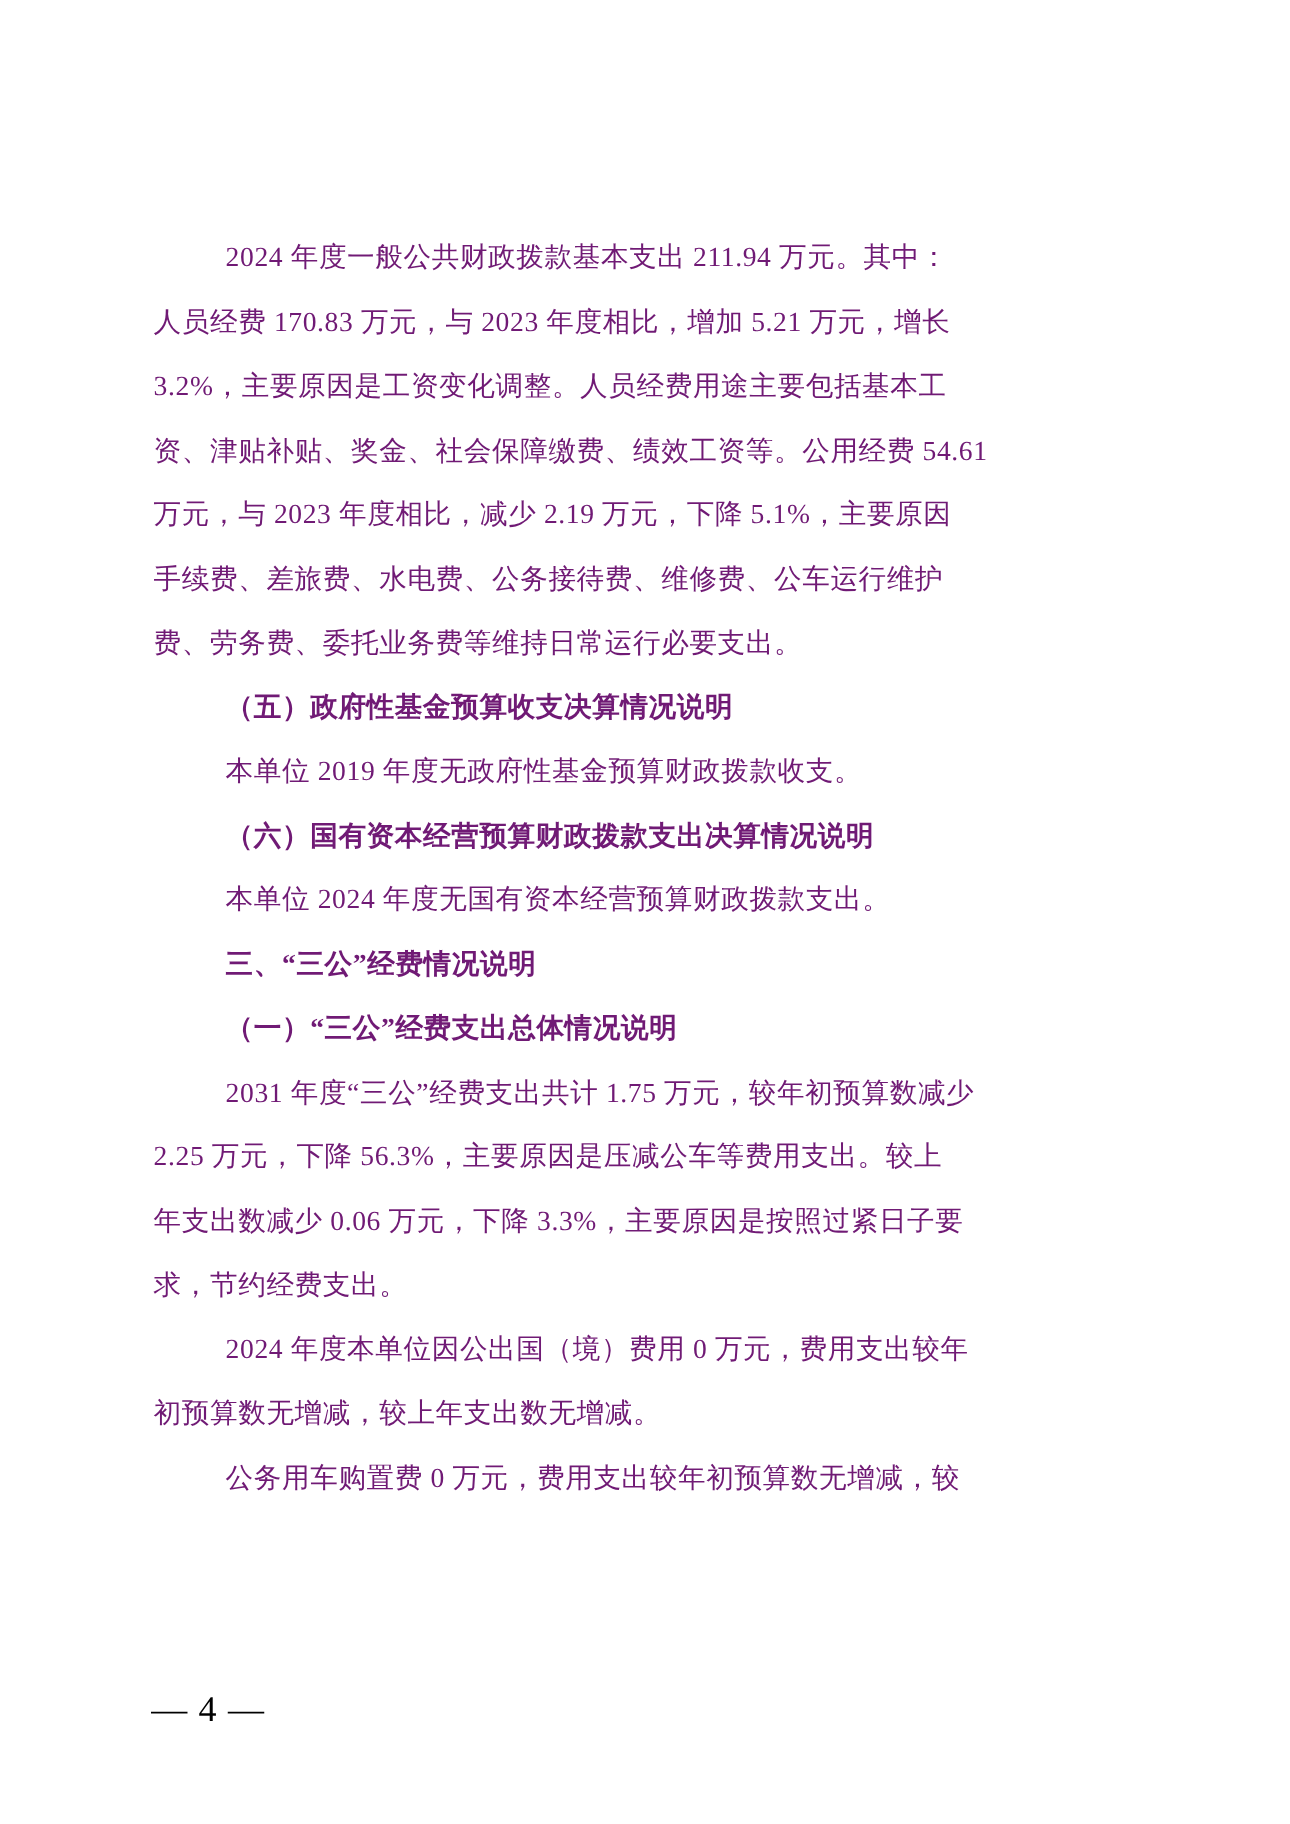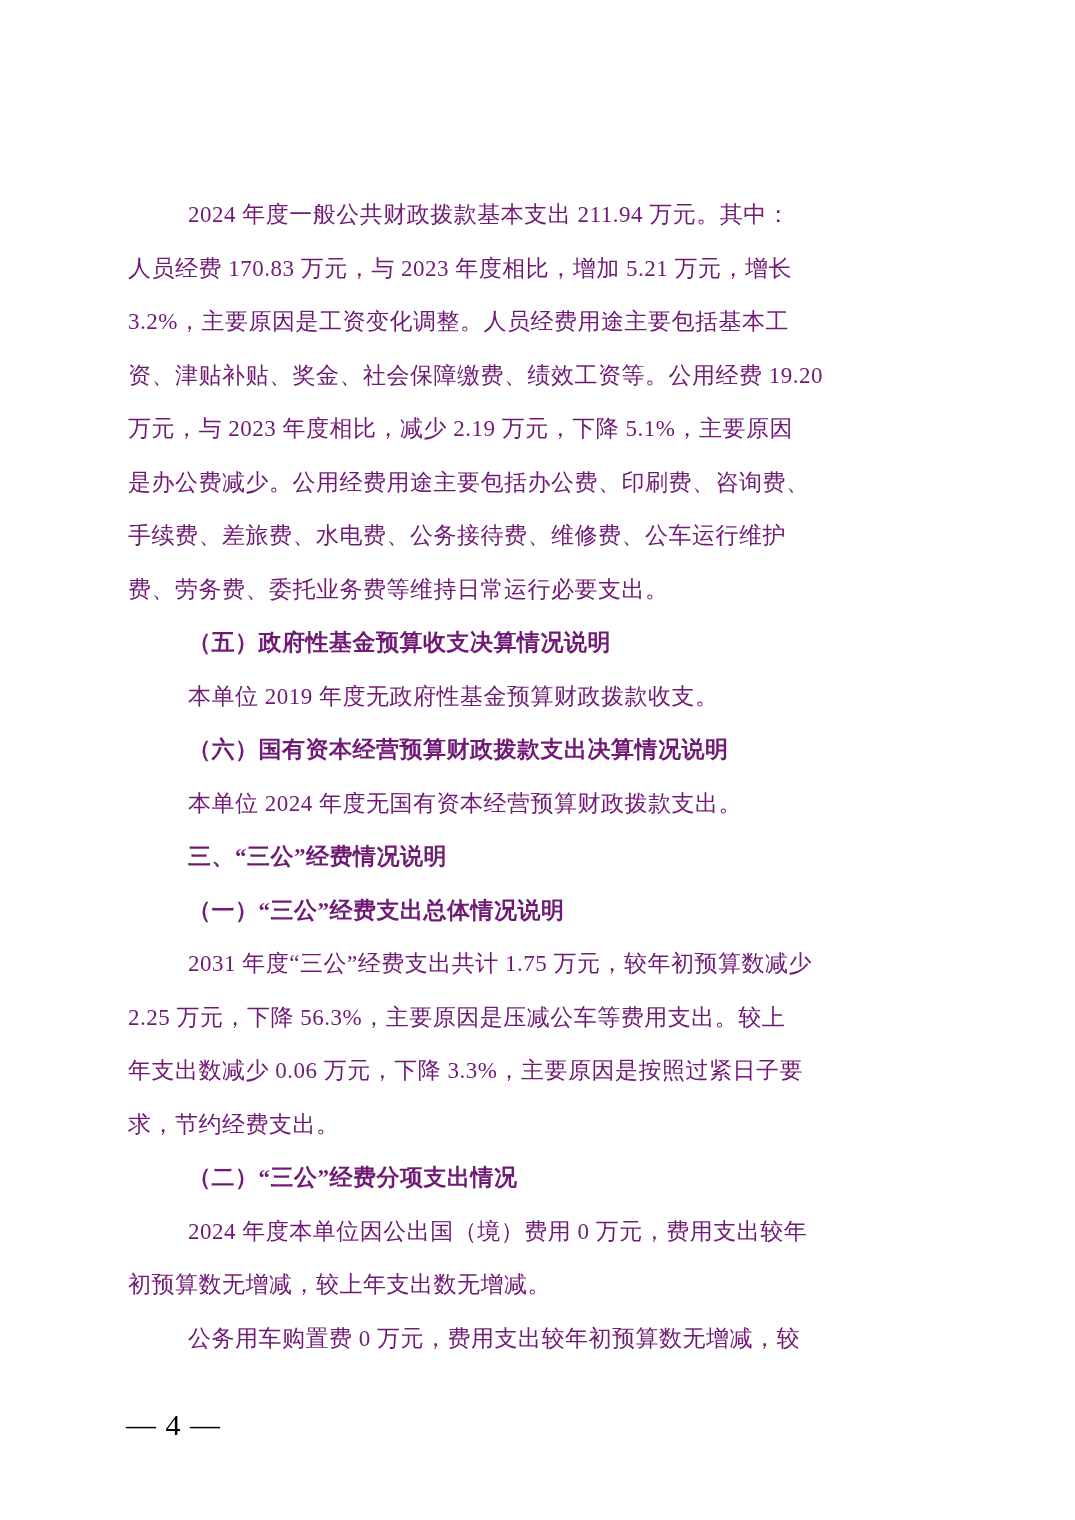--- a/index.html
+++ b/index.html
@@ -57,36 +57,34 @@
   }
 </style>
 </head>
 <body>
 
 <div class="page">
   <main class="doc-body">
       <div class="line body indent">2024 年度一般公共财政拨款基本支出 211.94 万元。其中：</div>
       <div class="line body">人员经费 170.83 万元，与 2023 年度相比，增加 5.21 万元，增长</div>
       <div class="line body">3.2%，主要原因是工资变化调整。人员经费用途主要包括基本工</div>
-      <div class="line body">资、津贴补贴、奖金、社会保障缴费、绩效工资等。公用经费 19.20</div>
+      <div class="line body">资、津贴补贴、奖金、社会保障缴费、绩效工资等。公用经费 54.61</div>
       <div class="line body">万元，与 2023 年度相比，减少 2.19 万元，下降 5.1%，主要原因</div>
-      <div class="line body">是办公费减少。公用经费用途主要包括办公费、印刷费、咨询费、</div>
       <div class="line body">手续费、差旅费、水电费、公务接待费、维修费、公车运行维护</div>
       <div class="line body">费、劳务费、委托业务费等维持日常运行必要支出。</div>
       <div class="line heading-kai indent">（五）政府性基金预算收支决算情况说明</div>
       <div class="line body indent">本单位 2019 年度无政府性基金预算财政拨款收支。</div>
       <div class="line heading-kai indent">（六）国有资本经营预算财政拨款支出决算情况说明</div>
       <div class="line body indent">本单位 2024 年度无国有资本经营预算财政拨款支出。</div>
       <div class="line heading-hei indent">三、“三公”经费情况说明</div>
       <div class="line heading-kai indent">（一）“三公”经费支出总体情况说明</div>
       <div class="line body indent">2031 年度“三公”经费支出共计 1.75 万元，较年初预算数减少</div>
       <div class="line body">2.25 万元，下降 56.3%，主要原因是压减公车等费用支出。较上</div>
       <div class="line body">年支出数减少 0.06 万元，下降 3.3%，主要原因是按照过紧日子要</div>
       <div class="line body">求，节约经费支出。</div>
-      <div class="line heading-kai indent">（二）“三公”经费分项支出情况</div>
       <div class="line body indent">2024 年度本单位因公出国（境）费用 0 万元，费用支出较年</div>
       <div class="line body">初预算数无增减，较上年支出数无增减。</div>
       <div class="line body indent">公务用车购置费 0 万元，费用支出较年初预算数无增减，较</div>
     </main>
   <div class="footer">
     <span>— 4 —</span>
   </div>
 </div>
 
 </body></html>

